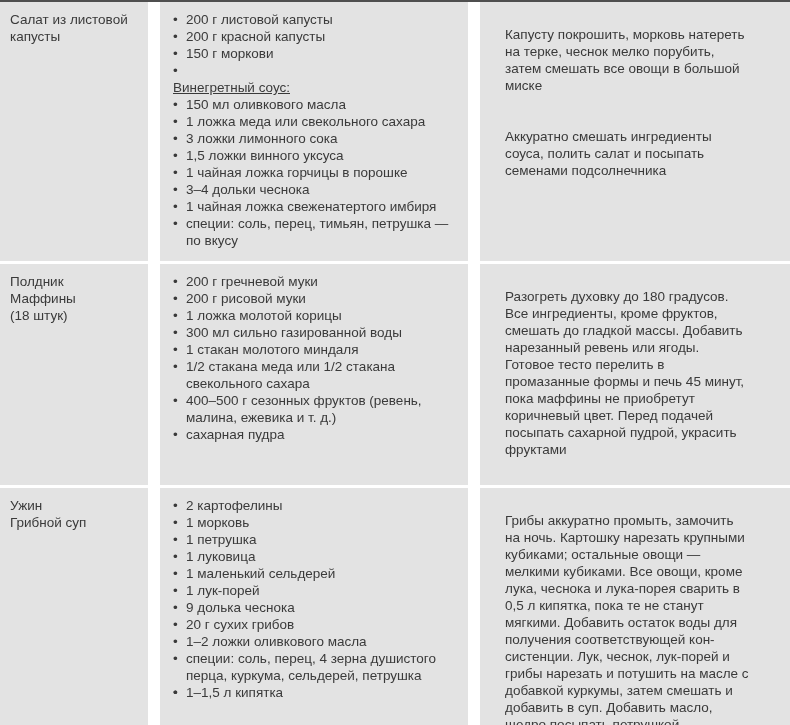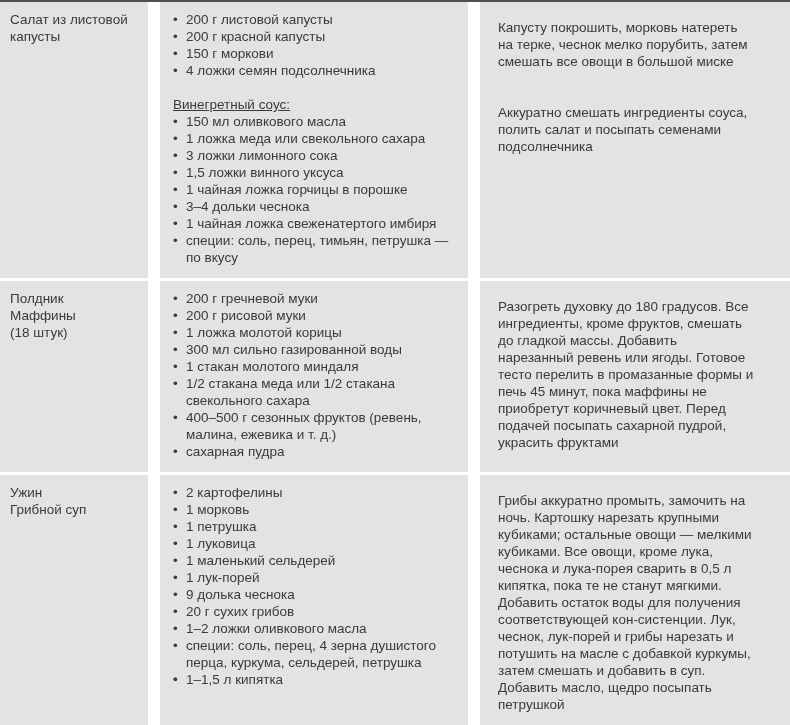--- a/index.html
+++ b/index.html
@@ -46,36 +46,36 @@
   }
   .bullet-marker{
     position:absolute;
     left:0;top:0;
   }
   .ingredient-group-heading{
     text-decoration:underline;
   }
   .ingredient-spacer{height:17px;}
   .instructions-cell{padding-left:10px;padding-right:26px;}
-  .instruction-paragraph{margin:8px;}
+  .instruction-paragraph{margin:15px;}
   .instruction-paragraph.gap{margin-top:34px;}
 </style>
 </head>
 <body>
 
 <div class="recipe-table">
     <div class="recipe-row">
       <div class="cell title-cell">
         <div class="title-line">Салат из листовой капусты</div>
       </div>
       <div class="cell ingredients-cell">
         <div class="ingredient-item"><span class="bullet-marker">•</span><span>200 г листовой капусты</span></div>
         <div class="ingredient-item"><span class="bullet-marker">•</span><span>200 г красной капусты</span></div>
         <div class="ingredient-item"><span class="bullet-marker">•</span><span>150 г моркови</span></div>
-        <div class="ingredient-item"><span class="bullet-marker">•</span><span>4 ложки семян подсолнечника</span></div>
+        <div class="ingredient-item"><span class="bullet-marker">•</span></div>
         <div class="ingredient-spacer"></div>
         <div class="ingredient-group-heading">Винегретный соус:</div>
         <div class="ingredient-item"><span class="bullet-marker">•</span><span>150 мл оливкового масла</span></div>
         <div class="ingredient-item"><span class="bullet-marker">•</span><span>1 ложка меда или свекольного сахара</span></div>
         <div class="ingredient-item"><span class="bullet-marker">•</span><span>3 ложки лимонного сока</span></div>
         <div class="ingredient-item"><span class="bullet-marker">•</span><span>1,5 ложки винного уксуса</span></div>
         <div class="ingredient-item"><span class="bullet-marker">•</span><span>1 чайная ложка горчицы в порошке</span></div>
         <div class="ingredient-item"><span class="bullet-marker">•</span><span>3–4 дольки чеснока</span></div>
         <div class="ingredient-item"><span class="bullet-marker">•</span><span>1 чайная ложка свеженатертого имбиря</span></div>
         <div class="ingredient-item"><span class="bullet-marker">•</span><span>специи: соль, перец, тимьян, петрушка — по вкусу</span></div>

